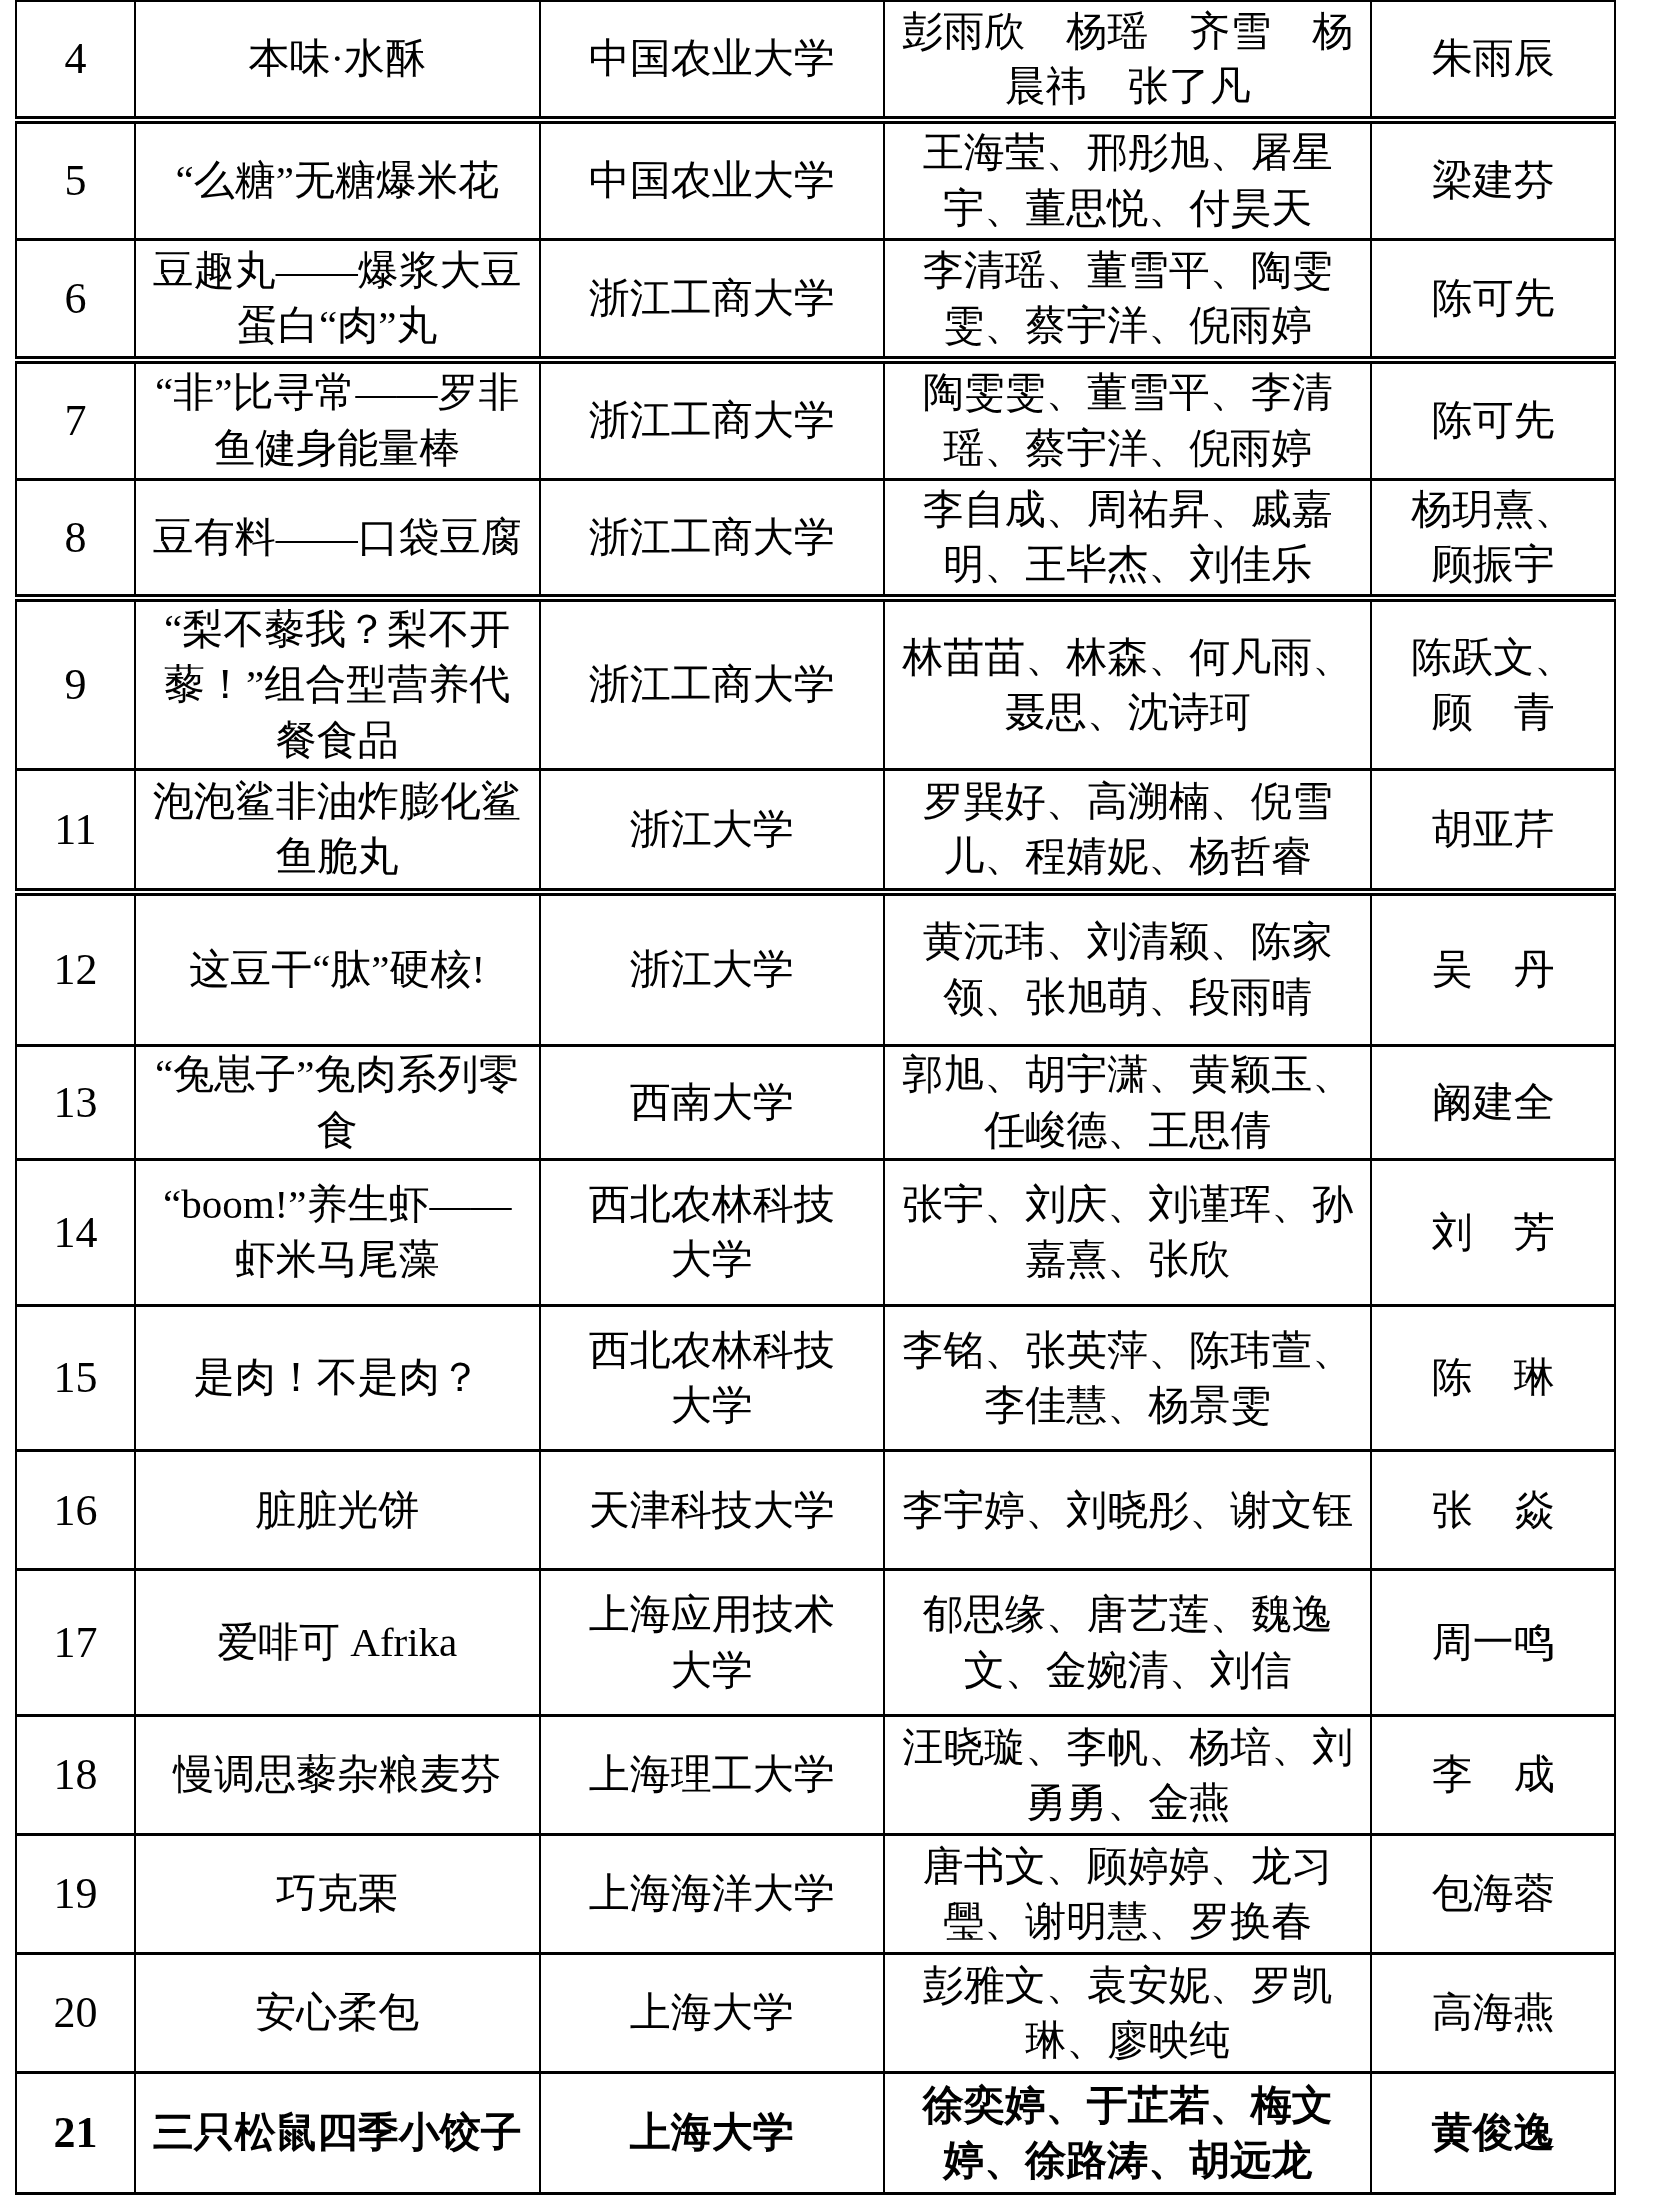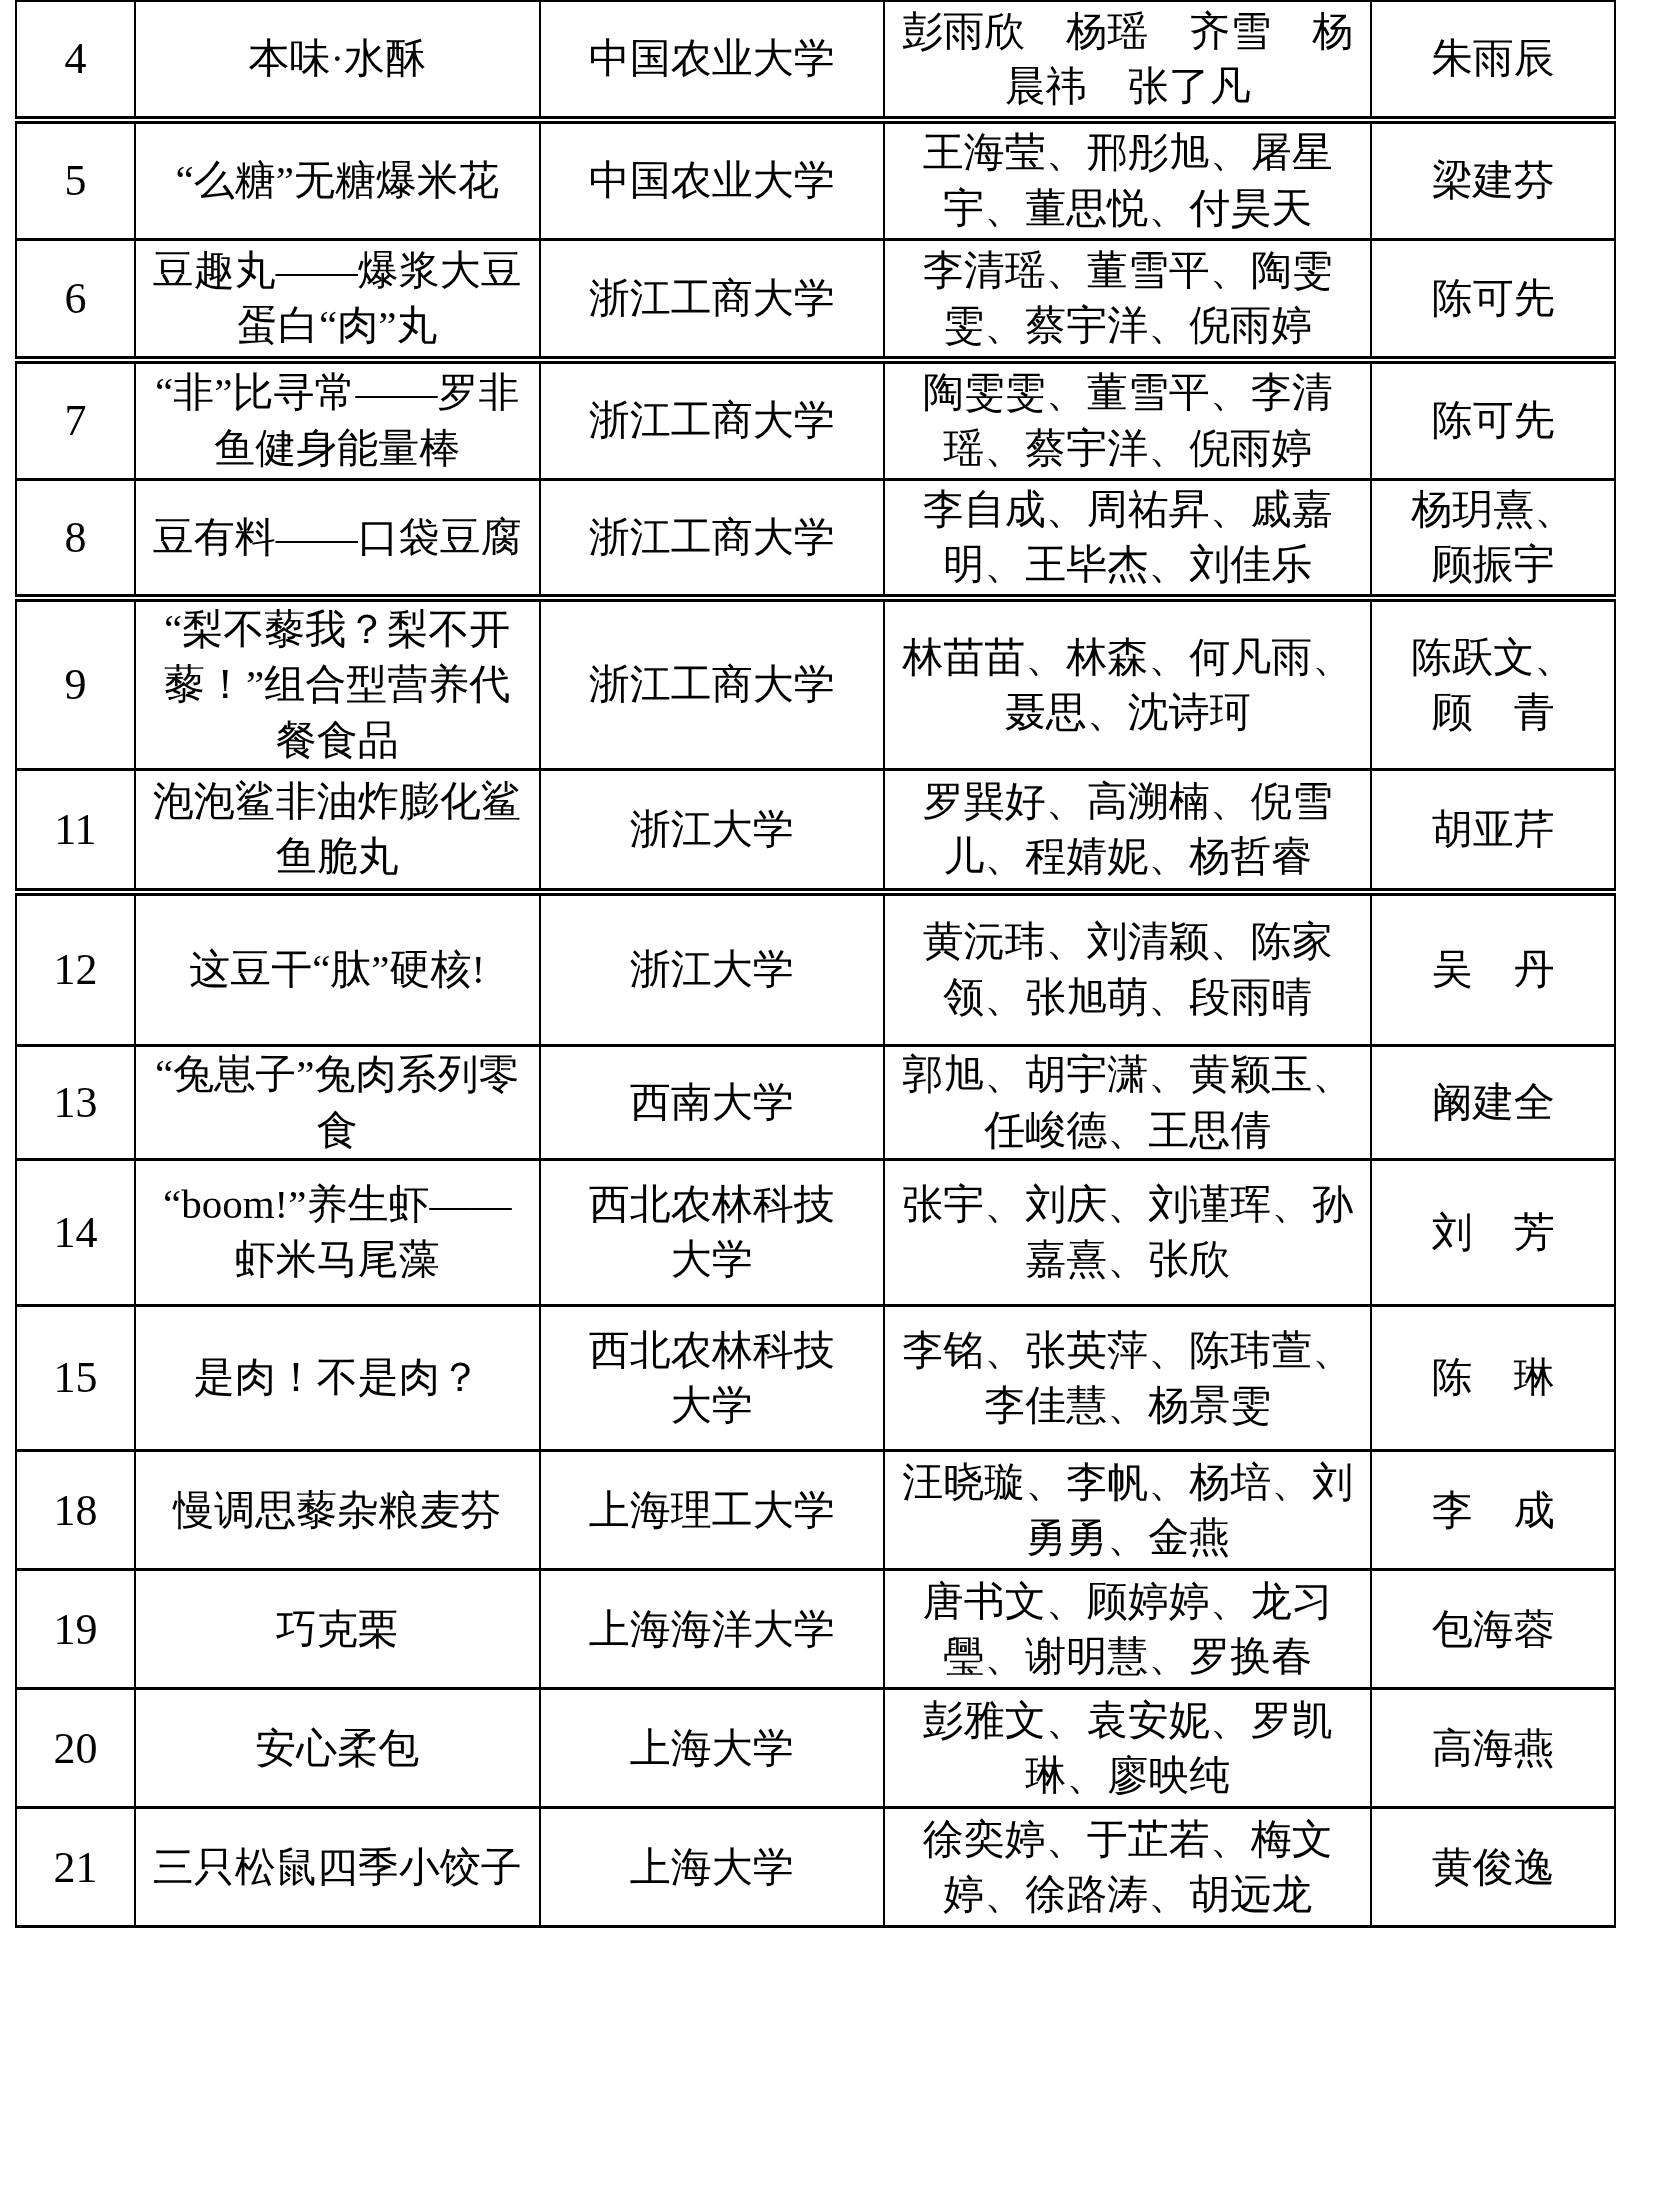--- a/index.html
+++ b/index.html
@@ -152,20 +152,34 @@
           <td class="td-adv">刘　芳</td>
         </tr>
         <tr>
           <td class="td-num">15</td>
           <td class="td-name">是肉！不是肉？</td>
           <td class="td-univ">西北农林科技大学</td>
           <td class="td-mem">李铭、张英萍、陈玮萱、李佳慧、杨景雯</td>
           <td class="td-adv">陈　琳</td>
         </tr>
         <tr>
+          <td class="td-num">16</td>
+          <td class="td-name">脏脏光饼</td>
+          <td class="td-univ">天津科技大学</td>
+          <td class="td-mem">李宇婷、刘晓彤、谢文钰</td>
+          <td class="td-adv">张　焱</td>
+        </tr>
+        <tr>
+          <td class="td-num">17</td>
+          <td class="td-name">爱啡可 Afrika</td>
+          <td class="td-univ">上海应用技术大学</td>
+          <td class="td-mem">郁思缘、唐艺莲、魏逸文、金婉清、刘信</td>
+          <td class="td-adv">周一鸣</td>
+        </tr>
+        <tr>
           <td class="td-num">18</td>
           <td class="td-name">慢调思藜杂粮麦芬</td>
           <td class="td-univ">上海理工大学</td>
           <td class="td-mem">汪晓璇、李帆、杨培、刘勇勇、金燕</td>
           <td class="td-adv">李　成</td>
         </tr>
         <tr>
           <td class="td-num">19</td>
           <td class="td-name">巧克栗</td>
           <td class="td-univ">上海海洋大学</td>

